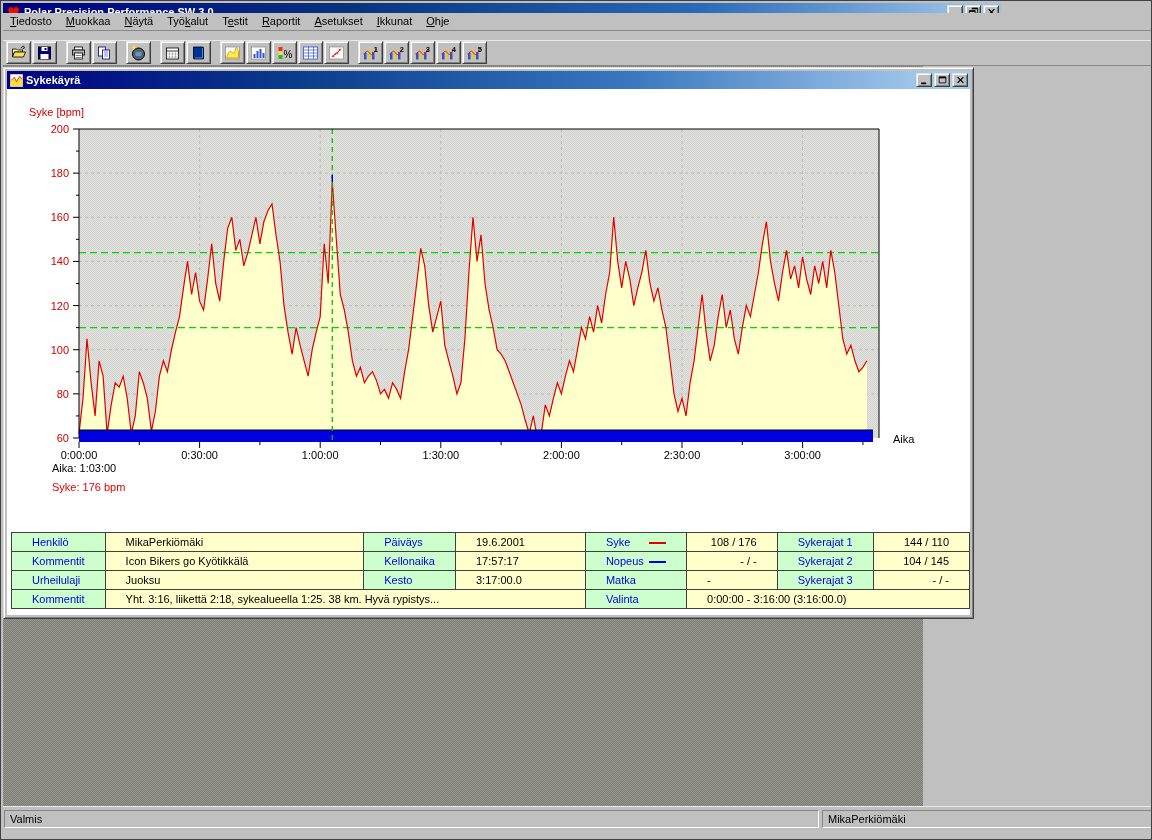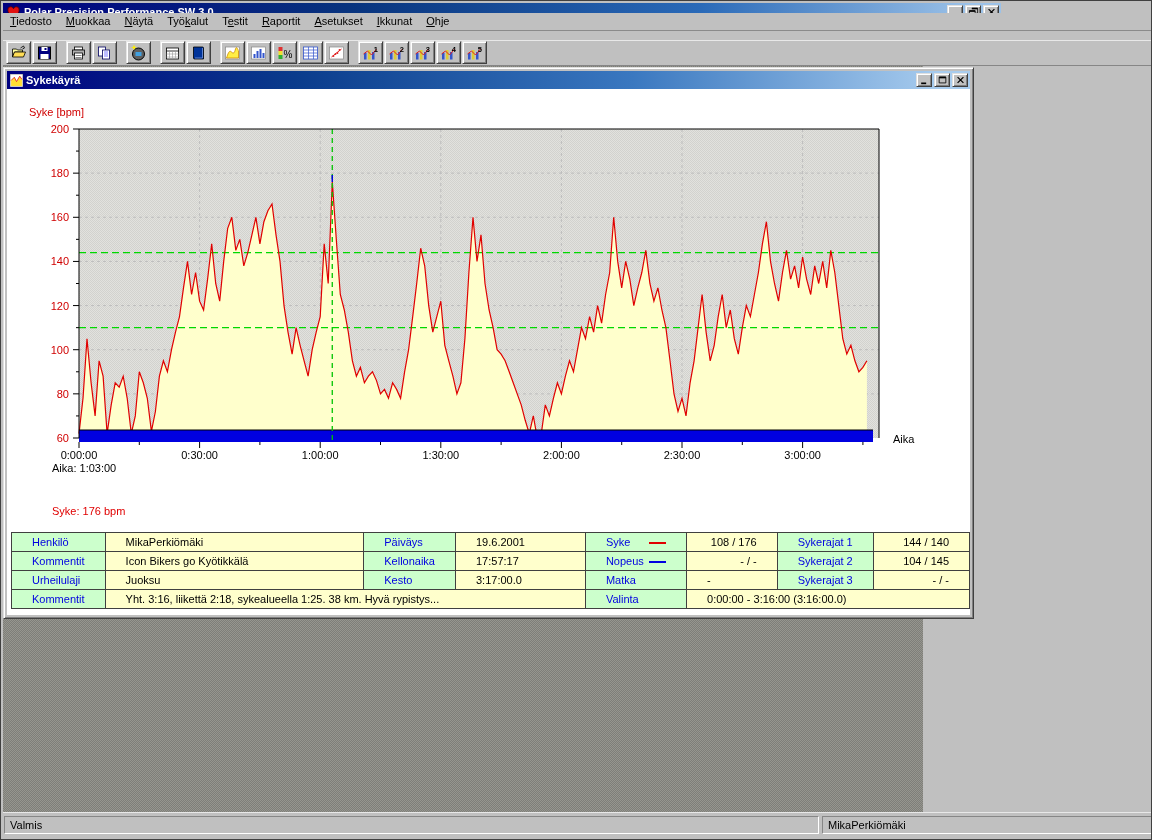--- a/index.html
+++ b/index.html
@@ -71,38 +71,38 @@
   }
   .childtitle .ticon { width:13px; height:13px; }
   .childcontent {
     position:absolute; left:3px; top:21px; right:3px; bottom:3px; background:#fff;
     overflow:hidden;
   }
   #chart-svg { position:absolute; left:0; top:0; }
   #chart-svg text { font-family:"Liberation Sans", sans-serif; font-size:11px; }
   .readout { position:absolute; left:45px; white-space:nowrap; }
   #readout-time  { top:373px; color:#000; }
-  #readout-hr    { top:416px; color:#e00000; }
+  #readout-hr    { top:392px; color:#e00000; }
   
   .infotable {
     position:absolute; left:4px; top:443px;
     border-collapse:collapse; table-layout:fixed;
     font-size:11px;
   }
   .infotable td {
     border:1px solid #404040; height:19px; padding:0 20px;
     overflow:hidden; white-space:nowrap;
   }
   .infotable td.lbl { background:#ccffcc; color:#0000e0; }
   .infotable td.val { background:#ffffcc; color:#000; }
   .infotable td.center { text-align:right; }
   .legend-dash { float:right; width:17px; height:2px; margin-top:6px; }
   
   .statusbar {
-    position:absolute; left:2px; bottom:4px; width:1148px; height:23px;
+    position:absolute; left:2px; bottom:10px; width:1148px; height:23px;
     background:#c0c0c0; border-top:1px solid #e8e8e8;margin-top:8px;
   }
   .spanel {
     position:absolute; top:3px; height:18px;
     border:1px solid; border-color:#868686 #fff #fff #868686;
     padding:2px 5px; white-space:nowrap;
   }
   .spanel-left  { left:1px; width:815px; }
   .spanel-right { left:819px; width:330px; }
   u { text-decoration:underline; }
@@ -441,21 +441,21 @@
           </colgroup>
           <tbody>
             <tr>
               <td class="lbl">Henkilö</td>
               <td class="val">MikaPerkiömäki</td>
               <td class="lbl">Päiväys</td>
               <td class="val">19.6.2001</td>
               <td class="lbl">Syke<span class="legend-dash" style="background:#e00000"></span></td>
               <td class="val center">108 / 176</td>
               <td class="lbl">Sykerajat 1</td>
-              <td class="val center">144 / 140</td>
+              <td class="val center">144 / 110</td>
             </tr>
             <tr>
               <td class="lbl">Kommentit</td>
               <td class="val">Icon Bikers go Kyötikkälä</td>
               <td class="lbl">Kellonaika</td>
               <td class="val">17:57:17</td>
               <td class="lbl">Nopeus<span class="legend-dash" style="background:#0000e0"></span></td>
               <td class="val center">- / -</td>
               <td class="lbl">Sykerajat 2</td>
               <td class="val center">104 / 145</td>

